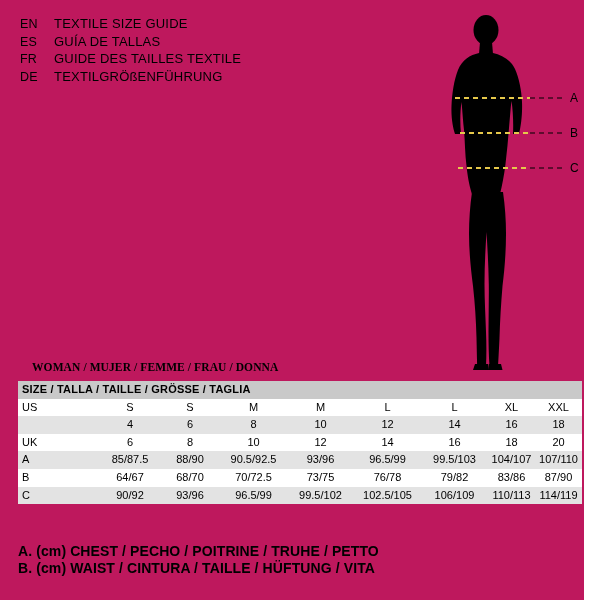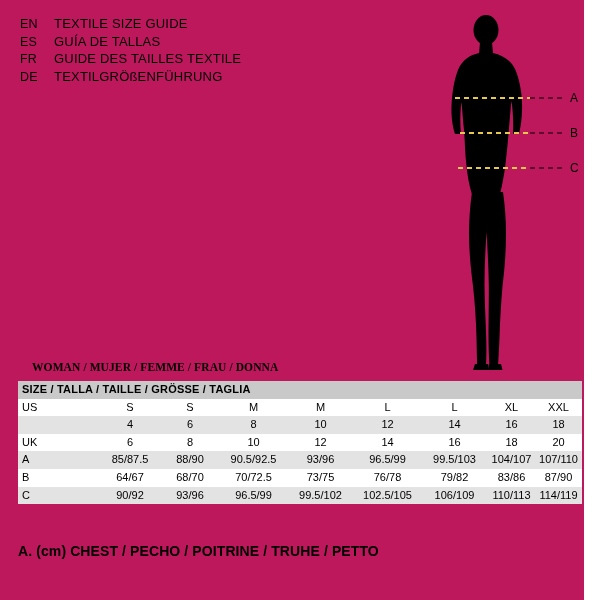--- a/index.html
+++ b/index.html
@@ -292,15 +292,16 @@
         <td>102.5/105</td>
         <td>106/109</td>
         <td>110/113</td>
         <td>114/119</td>
       </tr>
     </tbody>
   </table>
 
   <div class="notes">
     <div class="note">A. (cm) CHEST / PECHO / POITRINE / TRUHE / PETTO</div>
+    <div class="note">B. (cm) WAIST / CINTURA / TAILLE / HÜFTUNG / VITA</div>
   </div>
 
 </div>
 
 </body></html>

